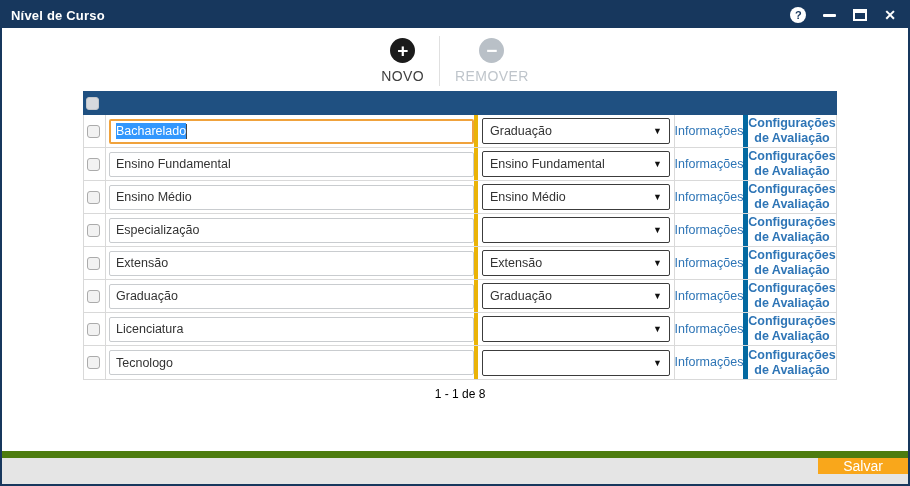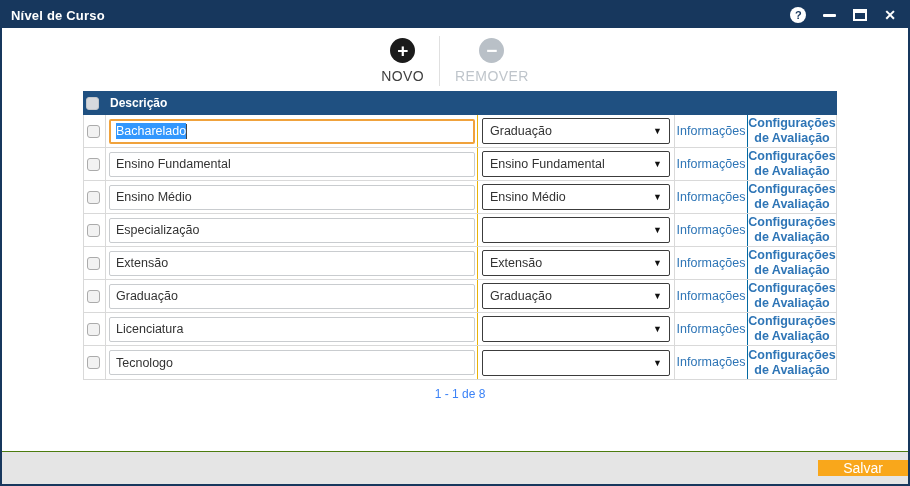--- a/index.html
+++ b/index.html
@@ -73,23 +73,23 @@
   .thead {
     display: flex; align-items: center;
     background: #1f5081; color: #fff;
     height: 24px; font-size: 12px; font-weight: bold;
   }
   .tbody { border: 1px solid #d9d9d9; border-top: none; background: #fff; }
   .row { display: flex; align-items: center; height: 33px; border-bottom: 1px solid #d9d9d9; }
   .row:last-child { border-bottom: none; }
   .cell { height: 100%; display: flex; align-items: center; }
   .c-cb     { width: 22px;  border-right: 1px solid #d9d9d9; justify-content: flex-start; padding-left: 3px; }
-  .c-desc   { width: 372px; border-right: 1px solid #eab308; }
+  .c-desc   { width: 372px; border-right: 4px solid #eab308; }
   .c-level  { width: 197px; border-right: 1px solid #d9d9d9; }
-  .c-info   { width: 73px;  border-right: 1px solid #0369a1; justify-content: center; }
+  .c-info   { width: 73px;  border-right: 5px solid #0369a1; justify-content: center; }
   .c-config { width: 88px;  justify-content: center; font-weight: bold; }
   .h-cell { height: auto; border: none; }
   .h-desc { padding-left: 5px; }
   .h-level { padding-left: 6px; }
 
   .checkbox {
     width: 13px; height: 13px;
     border: 1px solid #ababab; border-radius: 3px;
     background: #f2f2f2; cursor: pointer; flex: 0 0 auto;
   }
@@ -124,31 +124,31 @@
 
   .link {
     color: #2e75b6; font-size: 12.5px; text-decoration: none;
     text-align: center; line-height: 15px; cursor: pointer;
   }
   .c-config .link { padding: 0 1px; }
 
   .pagination {
     width: 754px; margin-left: 81px;
     text-align: center;
-    font-size: 12px; color: #3b82f6;
+    font-size: 12px; color: #000000;
     margin-top: 7px;
   }
 
   
   .footer {
     position: absolute; bottom: 0; left: 0; right: 0;
     height: 33px;
     background: #e5e5e5;
-    border-top: 1px solid #4d7c0f;
-    display: flex; justify-content: flex-end; align-items: center;
+    border-top: 7px solid #4d7c0f;
+    display: flex; justify-content: flex-end; align-items: flex-start;
   }
   .save-btn {
     width: 90px; border: none;
     background: #f9a71b; color: #fff;
     font-family: "Liberation Sans", sans-serif;
     font-size: 14px;
     cursor: pointer;
   }
 </style>
 </head>
@@ -175,21 +175,20 @@
       <span class="tb-icon">−</span>
       <span class="tb-label">REMOVER</span>
     </div>
   </div>
 
   <div class="table">
     <div class="thead">
       <div class="cell c-cb h-cell">
         <span class="checkbox"></span>
       </div>
-      <div class="cell c-desc h-cell h-desc">Descrição</div>
       <div class="cell c-info h-cell"></div>
       <div class="cell c-config h-cell"></div>
     </div>
     <div class="tbody">
         <div class="row">
     <div class="cell c-cb">
       <span class="checkbox"></span>
     </div>
     <div class="cell c-desc">
       <div class="text-input focused">

